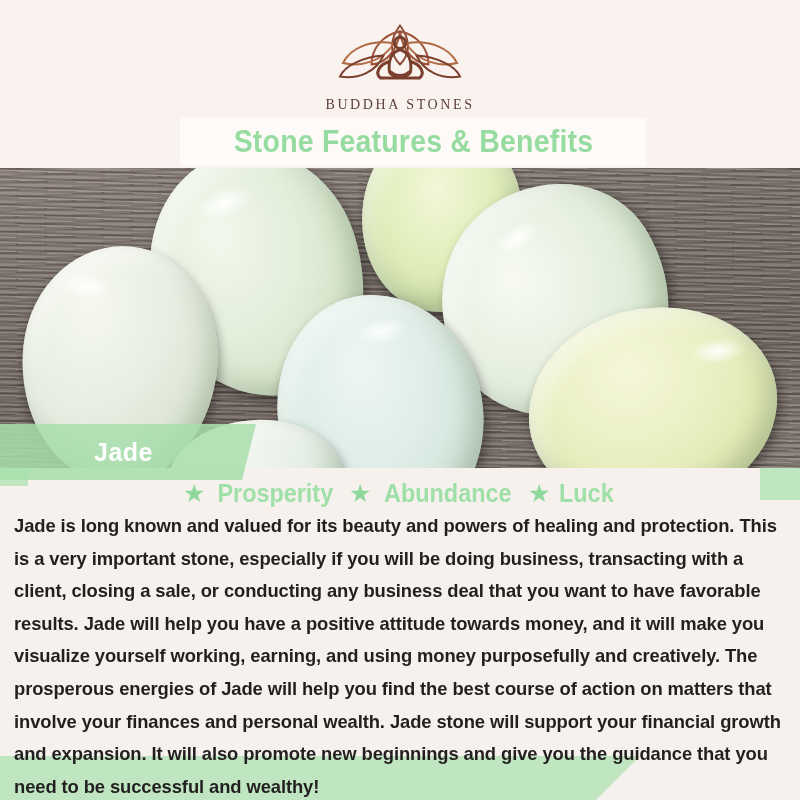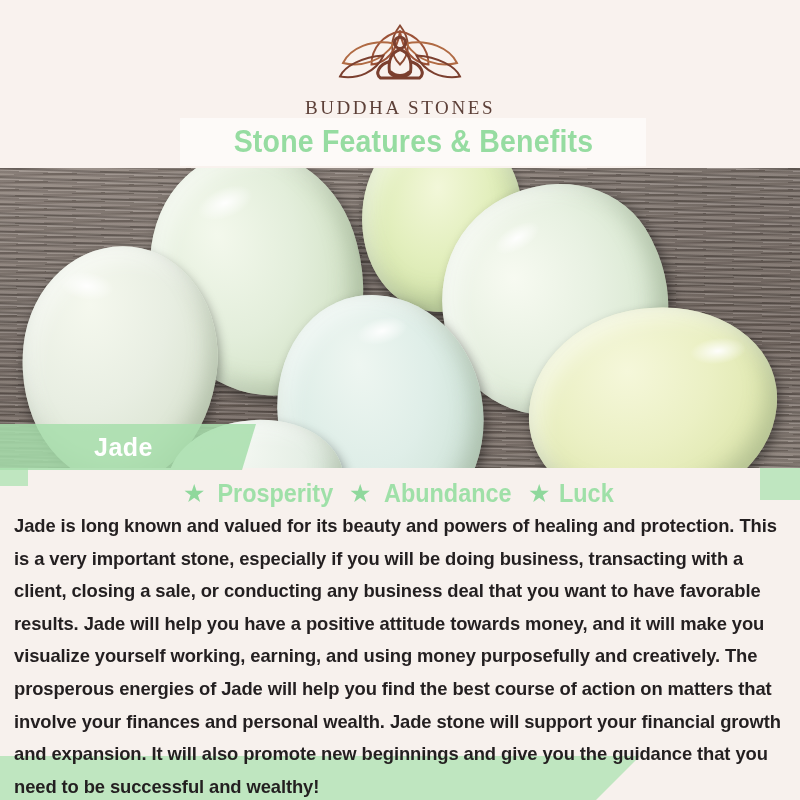--- a/index.html
+++ b/index.html
@@ -33,21 +33,21 @@
     position:absolute; left:0; top:0; width:800px; height:168px;
     background:#f9f2ee;
     display:flex; flex-direction:column;
     align-items:center; justify-content:flex-start;
     padding-top:18px;
     z-index:4;
   }
   #logo-mark { width:150px; height:72px; }
   #brand-name {
     margin-top:7px;
-    font-size:19px;
+    font-size:14px;
     letter-spacing:2.6px;
     color:#5d4038;
     font-family:"Liberation Serif", serif;
     font-weight:400;
   }
 
   
   #title-banner {
     position:absolute; left:180px; top:118px;
     width:466px; height:48px;
@@ -98,21 +98,21 @@
                 2px 6px 12px rgba(0,0,0,.40);
   }
   .gloss {
     position:absolute; border-radius:50%;
     background:radial-gradient(closest-side, rgba(255,255,255,.95), rgba(255,255,255,0));
   }
 
   
   #jade-band {
     position:absolute; left:0; top:424px;
-    width:256px; height:46px;
+    width:256px; height:56px;
     background:rgba(168,222,172,.86);
     clip-path: polygon(0 0, 100% 0, calc(100% - 14px) 100%, 0 100%);
     display:flex; align-items:center;
     z-index:7;
   }
   #jade-label {
     margin-left:94px;
     color:#ffffff;
     font-size:25px;
     font-weight:bold;

